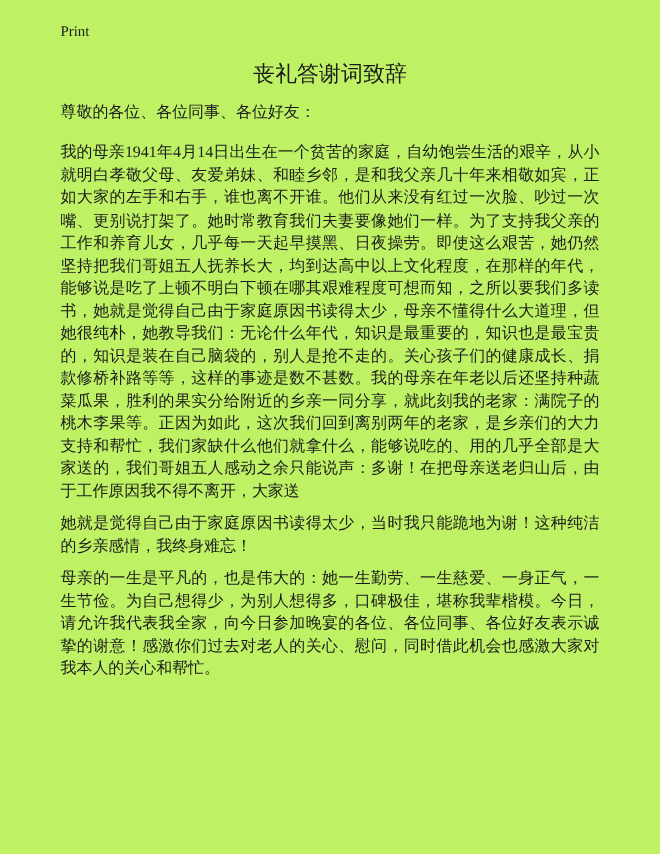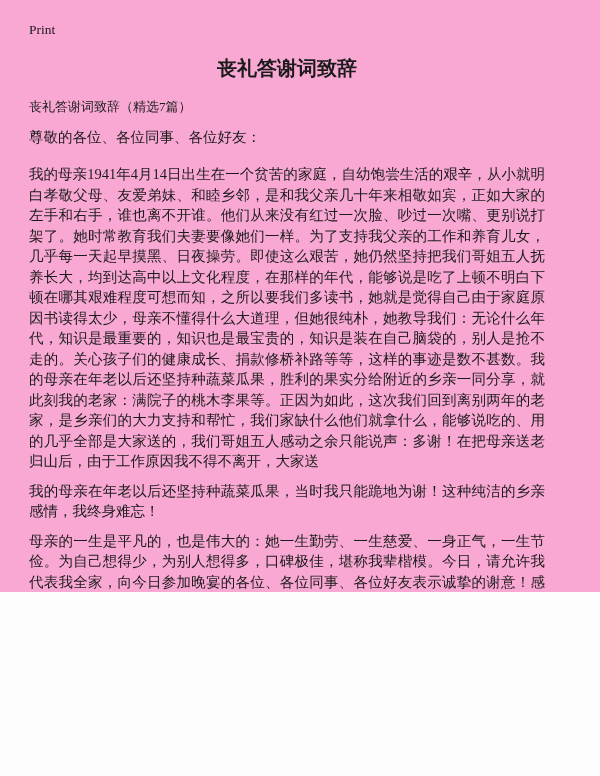--- a/index.html
+++ b/index.html
@@ -3,41 +3,41 @@
 <meta charset="utf-8">
 <style>
   html, body {
     margin: 0;
     padding: 0;
     background: #fdfdfd;
   }
   .page {
     position: relative;
     width: 600px;
-    height: 592px;
+    height: 776px;
     box-sizing: border-box;
-    padding: 20px 55px 0 29px;
-    background: #f9a8d4;
+    padding: 20px 55px 0 55px;
+    background: #bef264;
     color: #1b1b1b;
     font-family: "Liberation Serif", "DejaVu Serif", serif;
     overflow: hidden;
   }
   .print-link {
     display: inline-block;
     font-size: 13.5px;
     line-height: 17px;
     color: #1b1b1b;
     text-decoration: none;
     cursor: pointer;
   }
   .doc-title {
     text-align: center;
     font-size: 20px;
     line-height: 26px;
-    font-weight: bold;
+    font-weight: normal;
     margin: 17px 0 0 0;
   }
   .doc-subtitle {
     font-size: 13px;
     line-height: 18px;
     margin: 17px 0 0 0;
   }
   .section-heading {
     font-size: 15px;
     line-height: 20px;
@@ -59,27 +59,26 @@
 </style>
 </head>
 <body>
 
 <div class="page">
 
   <a class="print-link">Print</a>
 
   <h1 class="doc-title">丧礼答谢词致辞</h1>
 
-  <p class="doc-subtitle">丧礼答谢词致辞（精选7篇）</p>
 
 
   <p class="greeting">尊敬的各位、各位同事、各位好友：</p>
 
 
   <p class="body-paragraph">我的母亲1941年4月14日出生在一个贫苦的家庭，自幼饱尝生活的艰辛，从小就明白孝敬父母、友爱弟妹、和睦乡邻，是和我父亲几十年来相敬如宾，正如大家的左手和右手，谁也离不开谁。他们从来没有红过一次脸、吵过一次嘴、更别说打架了。她时常教育我们夫妻要像她们一样。为了支持我父亲的工作和养育儿女，几乎每一天起早摸黑、日夜操劳。即使这么艰苦，她仍然坚持把我们哥姐五人抚养长大，均到达高中以上文化程度，在那样的年代，能够说是吃了上顿不明白下顿在哪其艰难程度可想而知，之所以要我们多读书，她就是觉得自己由于家庭原因书读得太少，母亲不懂得什么大道理，但她很纯朴，她教导我们：无论什么年代，知识是最重要的，知识也是最宝贵的，知识是装在自己脑袋的，别人是抢不走的。关心孩子们的健康成长、捐款修桥补路等等，这样的事迹是数不甚数。我的母亲在年老以后还坚持种蔬菜瓜果，胜利的果实分给附近的乡亲一同分享，就此刻我的老家：满院子的桃木李果等。正因为如此，这次我们回到离别两年的老家，是乡亲们的大力支持和帮忙，我们家缺什么他们就拿什么，能够说吃的、用的几乎全部是大家送的，我们哥姐五人感动之余只能说声：多谢！在把母亲送老归山后，由于工作原因我不得不离开，大家送</p>
 
-  <p class="body-paragraph">我的母亲在年老以后还坚持种蔬菜瓜果，当时我只能跪地为谢！这种纯洁的乡亲感情，我终身难忘！</p>
+  <p class="body-paragraph">她就是觉得自己由于家庭原因书读得太少，当时我只能跪地为谢！这种纯洁的乡亲感情，我终身难忘！</p>
 
   <p class="body-paragraph">母亲的一生是平凡的，也是伟大的：她一生勤劳、一生慈爱、一身正气，一生节俭。为自己想得少，为别人想得多，口碑极佳，堪称我辈楷模。今日，请允许我代表我全家，向今日参加晚宴的各位、各位同事、各位好友表示诚挚的谢意！感激你们过去对老人的关心、慰问，同时借此机会也感激大家对我本人的关心和帮忙。</p>
 
   
 
 </div>
 
 </body></html>

